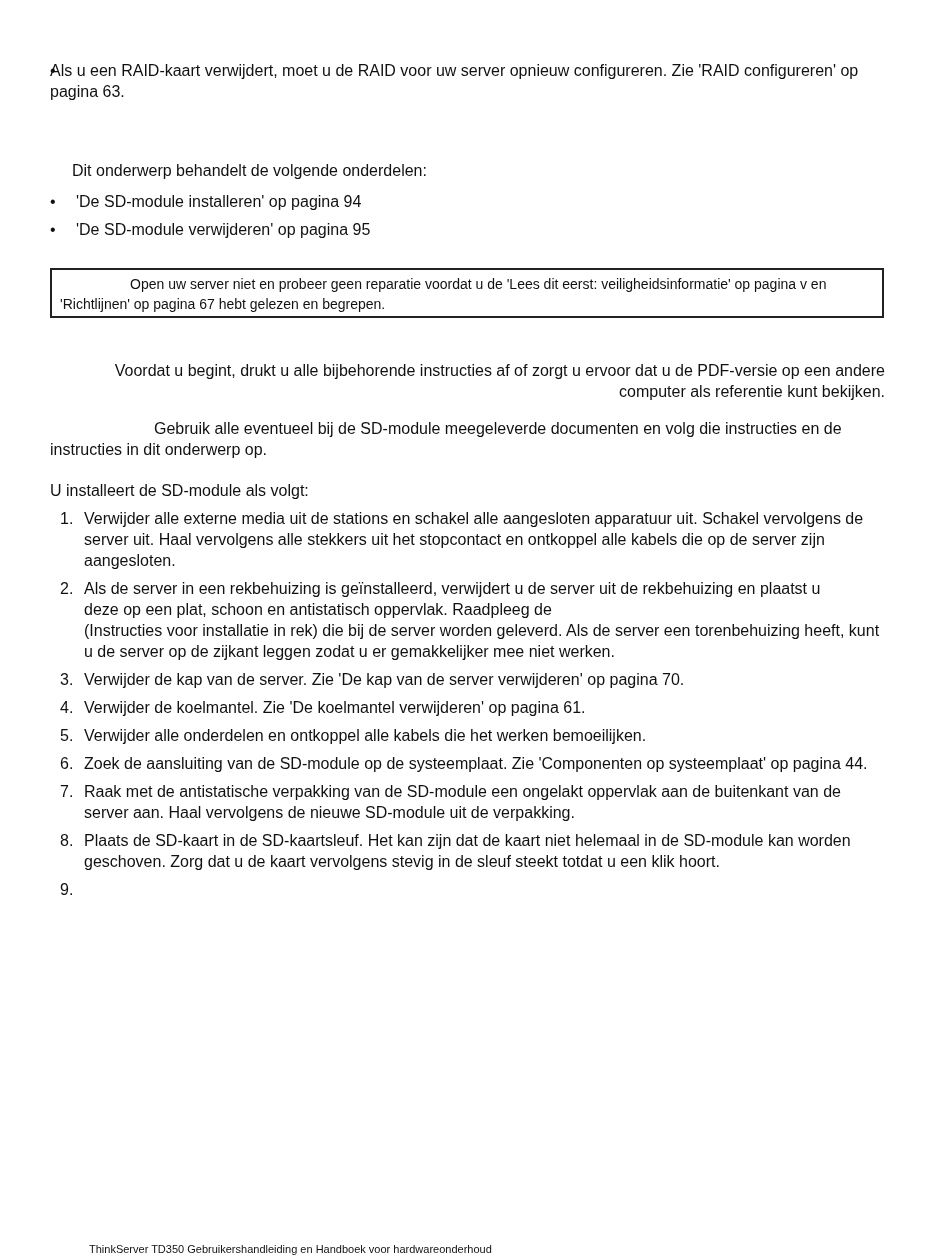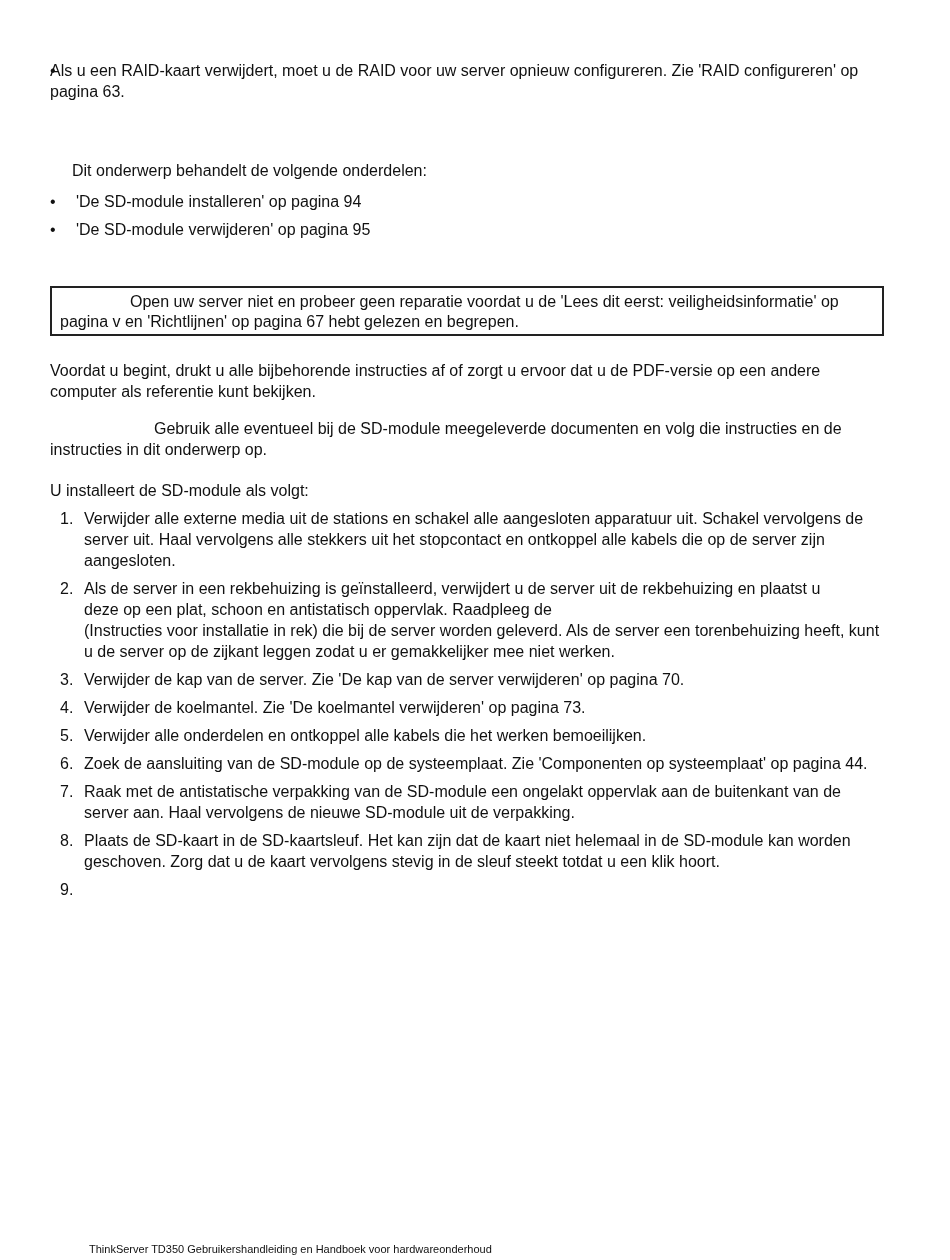--- a/index.html
+++ b/index.html
@@ -7,23 +7,23 @@
     width: 950px; height: 1260px; position: relative; overflow: hidden;
     font-family: "Liberation Sans", sans-serif; color: #111111;
     font-size: 16px; line-height: 21px;
   }
   .bullet-item { position: absolute; left: 50px; width: 840px; }
   .bullet-item .dot { position: absolute; left: 0; top: 0; width: 20px; }
   .bullet-item .txt { display: block; }
   .bullet2 .txt { margin-left: 26px; }
   .para { position: absolute; left: 50px; width: 835px; }
   .notice {
-    position: absolute; left: 50px; top: 286px; width: 814px; height: 34px;
+    position: absolute; left: 50px; top: 268px; width: 814px; height: 34px;
     border: 2px solid #222; padding: 4px 8px 8px 8px;
-    font-size: 16px; line-height: 20px;
+    font-size: 14px; line-height: 20px;
   }
   .indent-lead { display: inline-block; }
   ol.steps { position: absolute; left: 50px; top: 508px; width: 835px; margin: 0; padding: 0; list-style: none; }
   ol.steps li { position: relative; padding-left: 34px; margin-bottom: 7px; }
   ol.steps li .num { position: absolute; left: 10px; top: 0; }
   .footer { position: absolute; left: 89px; top: 1241px; font-size: 11px; line-height: 16px; color: #111; }
 </style>
 </head>
 <body>
 
@@ -40,37 +40,37 @@
 </div>
 <div class="bullet-item bullet2" style="top:219px;">
   <span class="dot">•</span>
   <span class="txt">'De SD-module verwijderen' op pagina 95</span>
 </div>
 
 <div class="notice">
   <span class="indent-lead" style="width:70px;"></span><span>Open uw server niet en probeer geen reparatie voordat u de 'Lees dit eerst: veiligheidsinformatie' op pagina v en 'Richtlijnen' op pagina 67 hebt gelezen en begrepen.</span>
 </div>
 
-<div class="para" style="top:360px;">Voordat u begint, drukt u alle bijbehorende instructies af of zorgt u ervoor dat u de PDF-versie op een andere computer als referentie kunt bekijken.</div>
+<div class="para" style="top:360px;text-align:right;">Voordat u begint, drukt u alle bijbehorende instructies af of zorgt u ervoor dat u de PDF-versie op een andere computer als referentie kunt bekijken.</div>
 
 <div class="para" style="top:418px;">
   <span class="indent-lead" style="width:104px;"></span><span>Gebruik alle eventueel bij de SD-module meegeleverde documenten en volg die instructies en de instructies in dit onderwerp op.</span>
 </div>
 
 <div class="para" style="top:480px;">U installeert de SD-module als volgt:</div>
 
 <ol class="steps">
   <li><span class="num">1.</span><span>Verwijder alle externe media uit de stations en schakel alle aangesloten apparatuur uit. Schakel vervolgens de server uit. Haal vervolgens alle stekkers uit het stopcontact en ontkoppel alle kabels die op de server zijn aangesloten.</span></li>
   <li>
       <span class="num">2.</span>
       <span style="display:block; width:760px;">Als de server in een rekbehuizing is geïnstalleerd, verwijdert u de server uit de rekbehuizing en plaatst u deze op een plat, schoon en antistatisch oppervlak. Raadpleeg de</span>
       <span style="display:block;">(Instructies voor installatie in rek) die bij de server worden geleverd. Als de server een torenbehuizing heeft, kunt u de server op de zijkant leggen zodat u er gemakkelijker mee niet werken.</span>
     </li>
   <li><span class="num">3.</span><span>Verwijder de kap van de server. Zie 'De kap van de server verwijderen' op pagina 70.</span></li>
-  <li><span class="num">4.</span><span>Verwijder de koelmantel. Zie 'De koelmantel verwijderen' op pagina 73.</span></li>
+  <li><span class="num">4.</span><span>Verwijder de koelmantel. Zie 'De koelmantel verwijderen' op pagina 61.</span></li>
   <li><span class="num">5.</span><span>Verwijder alle onderdelen en ontkoppel alle kabels die het werken bemoeilijken.</span></li>
   <li><span class="num">6.</span><span>Zoek de aansluiting van de SD-module op de systeemplaat. Zie 'Componenten op systeemplaat' op pagina 44.</span></li>
   <li><span class="num">7.</span><span>Raak met de antistatische verpakking van de SD-module een ongelakt oppervlak aan de buitenkant van de server aan. Haal vervolgens de nieuwe SD-module uit de verpakking.</span></li>
   <li><span class="num">8.</span><span>Plaats de SD-kaart in de SD-kaartsleuf. Het kan zijn dat de kaart niet helemaal in de SD-module kan worden geschoven. Zorg dat u de kaart vervolgens stevig in de sleuf steekt totdat u een klik hoort.</span></li>
   <li><span class="num">9.</span></li>
 </ol>
 
 <div class="footer">ThinkServer TD350 Gebruikershandleiding en Handboek voor hardwareonderhoud</div>
 
 </body></html>

